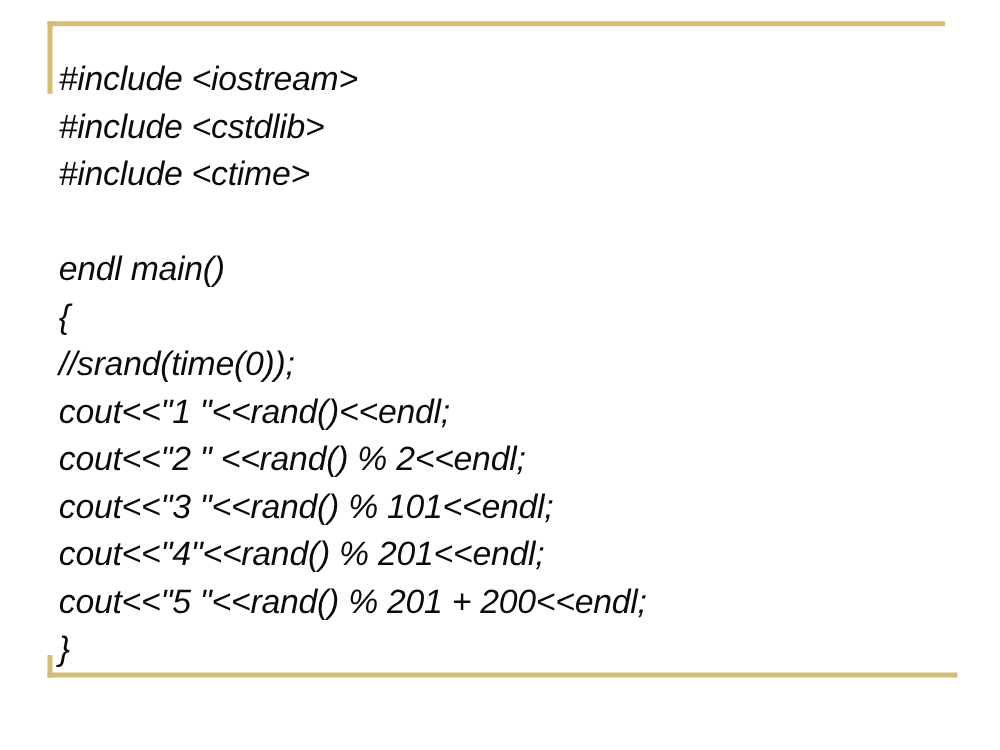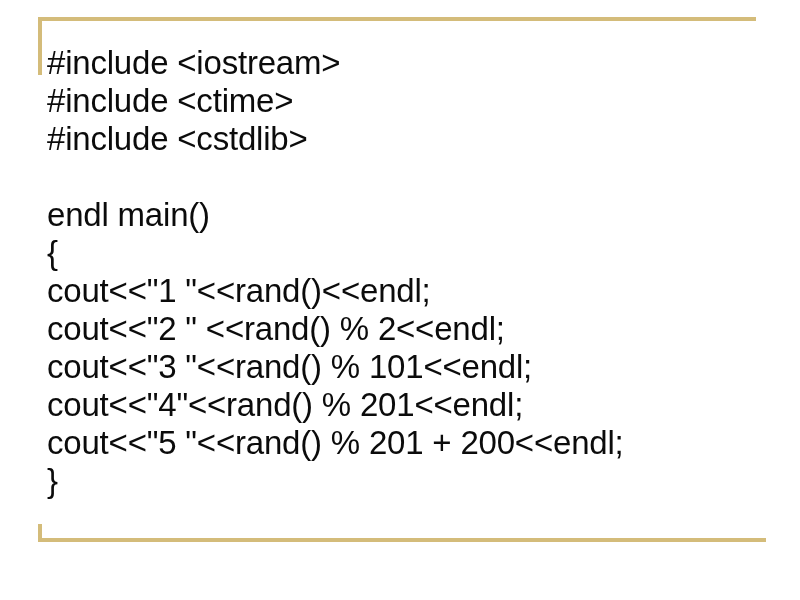--- a/index.html
+++ b/index.html
@@ -58,47 +58,49 @@
 
   
   .code-block {
     position: absolute;
     left: 47px;
     top: 44px;
     width: 720px;
   }
   .code-line {
     font-family: "Liberation Sans", sans-serif;
-    font-size: 33px;
+    font-size: 27px;
     line-height: 38px;
     color: #0b0b0b;
     white-space: pre;
     letter-spacing: -0.2px;
+    font-style: italic;
   }
   .code-line.blank {
     height: 38px;
   }
 </style>
 </head>
 <body>
 
 <div class="slide">
 
   <div class="rule-top"></div>
   <div class="rule-left"></div>
   <div class="rule-bottom"></div>
   <div class="rule-bottom-left-tick"></div>
 
   <div class="code-block">
     <div class="code-line">#include &lt;iostream&gt;</div>
+    <div class="code-line">#include &lt;cstdlib&gt;</div>
     <div class="code-line">#include &lt;ctime&gt;</div>
-    <div class="code-line">#include &lt;cstdlib&gt;</div>
     <div class="code-line blank"></div>
     <div class="code-line">endl main()</div>
     <div class="code-line">{</div>
+    <div class="code-line">//srand(time(0));</div>
     <div class="code-line">cout&lt;&lt;"1 "&lt;&lt;rand()&lt;&lt;endl;</div>
     <div class="code-line">cout&lt;&lt;"2 " &lt;&lt;rand() % 2&lt;&lt;endl;</div>
     <div class="code-line">cout&lt;&lt;"3 "&lt;&lt;rand() % 101&lt;&lt;endl;</div>
     <div class="code-line">cout&lt;&lt;"4"&lt;&lt;rand() % 201&lt;&lt;endl;</div>
     <div class="code-line">cout&lt;&lt;"5 "&lt;&lt;rand() % 201 + 200&lt;&lt;endl;</div>
     <div class="code-line">}</div>
   </div>
 
 </div>
 

